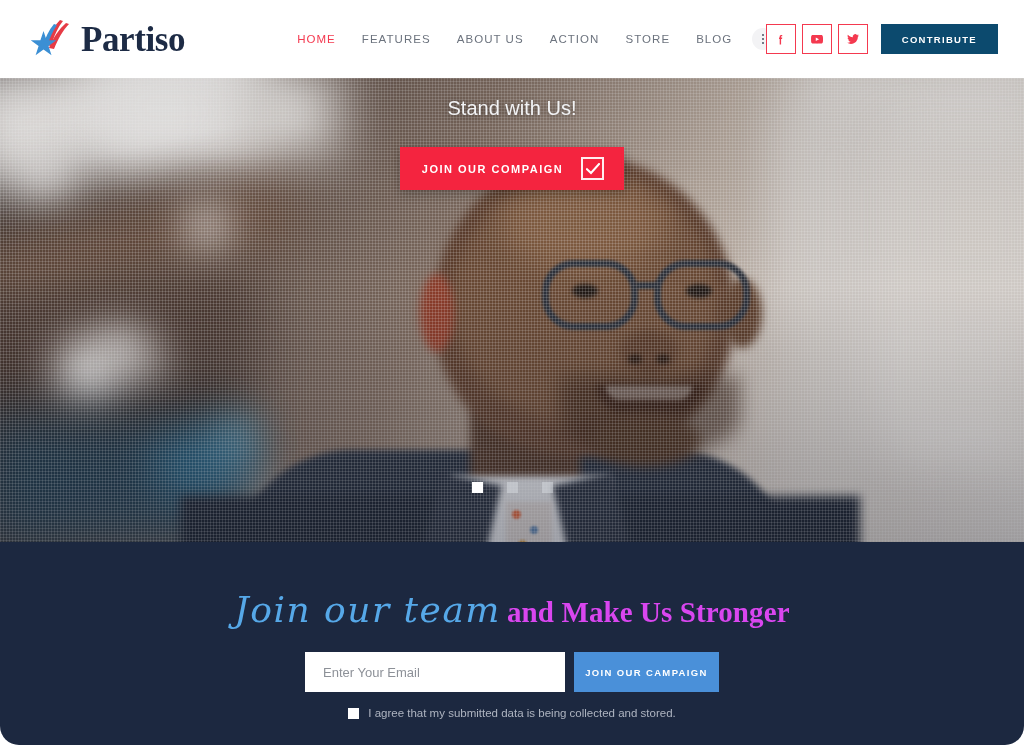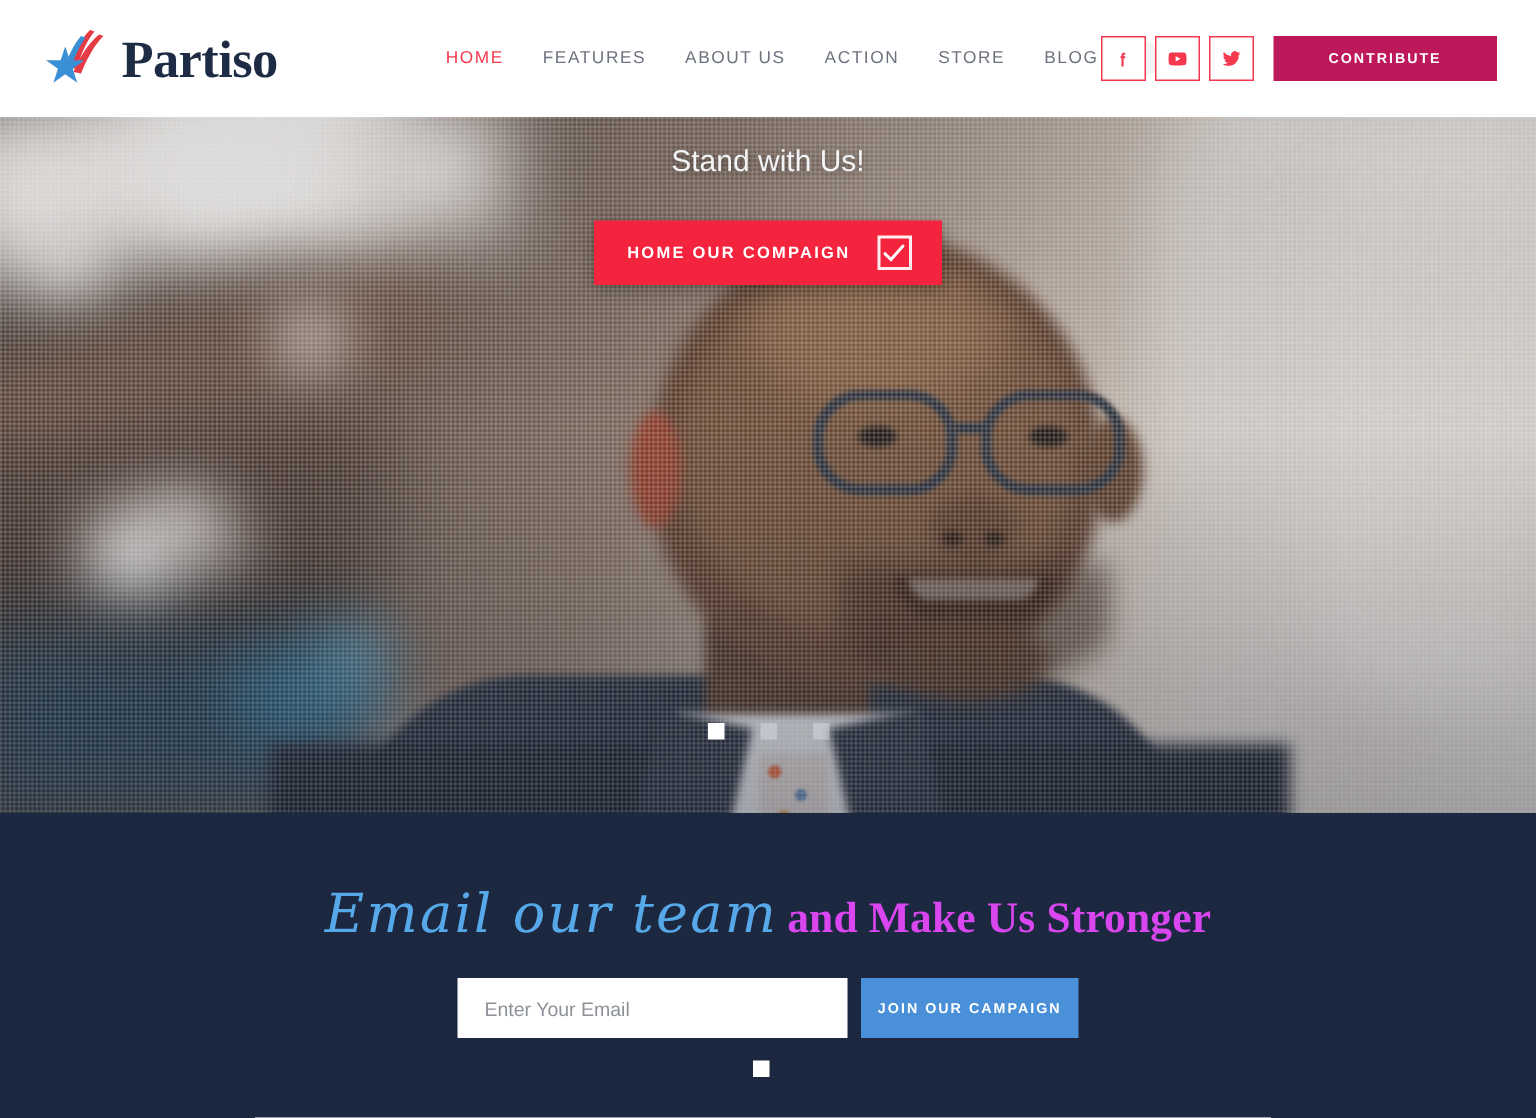--- a/index.html
+++ b/index.html
@@ -3,21 +3,21 @@
 <meta charset="utf-8">
 <style>
   * { box-sizing: border-box; margin: 0; padding: 0; }
   html, body {
     width: 1024px;
     height: 745px;
     overflow: hidden;
     font-family: "Liberation Sans", sans-serif;
     background: #ffffff;
   }
-  .page { position: relative; width: 1024px; height: 745px; overflow: hidden; }
+  .page { position: relative; width: 1024px; height: 745px; overflow: hidden; border-radius: 19px; }
 
   
   .header {
     position: absolute; top: 0; left: 0;
     width: 1024px; height: 78px;
     background: #ffffff;
     display: flex; align-items: center;
     z-index: 40;
   }
   .brand { display: flex; align-items: center; margin-left: 28px; }
@@ -62,26 +62,26 @@
     width: 30px; height: 30px;
     border: 1.5px solid #f4394f;
     display: flex; align-items: center; justify-content: center;
     margin-right: 6px;
     cursor: pointer;
     background: #fff;
   }
   .social svg { display: block; }
   .contribute {
     height: 30px;
-    background: #be185d;
+    background: #0c4a6e;
     color: #ffffff;
     font-size: 9.5px; font-weight: 700;
     letter-spacing: 1.3px;
     border: none;
-    padding: 0 37px;
+    padding: 0 21px;
     margin-left: 7px;
     cursor: pointer;
     font-family: "Liberation Sans", sans-serif;
   }
 
   
   .hero {
     position: absolute; top: 78px; left: 0;
     width: 1024px; height: 464px;
     overflow: hidden;
@@ -350,44 +350,45 @@
 
       <div class="bk2" style="right:-30px;top:60px;width:160px;height:300px;background:#cfc8c2;opacity:.55;"></div>
     </div>
 
     <div class="hero-dots"></div>
     <div class="hero-shade"></div>
 
     <div class="hero-content">
       <div class="hero-sub">Stand with Us!</div>
       <button class="hero-cta">
-        <span class="hero-cta-label">HOME OUR COMPAIGN</span>
+        <span class="hero-cta-label">JOIN OUR COMPAIGN</span>
         <span class="hero-cta-icon">
           <svg width="14" height="12" viewBox="0 0 14 12">
               <path d="M1 6.2 L5 10 L13 1" stroke="#ffffff" stroke-width="2" fill="none" stroke-linecap="square"></path>
             </svg>
         </span>
       </button>
     </div>
 
     <div class="carousel">
       <span class="dot active"></span>
       <span class="dot"></span>
       <span class="dot"></span>
     </div>
   </div>
 
   <div class="news">
     <div class="news-title">
-      <span class="news-script">Email our team</span><span class="news-bold">and Make Us Stronger</span>
+      <span class="news-script">Join our team</span><span class="news-bold">and Make Us Stronger</span>
     </div>
 
     <div class="news-form">
       <input class="news-input" type="text" placeholder="Enter Your Email" style="">
       <button class="news-submit">JOIN OUR CAMPAIGN</button>
     </div>
 
     <div class="news-consent">
       <span class="news-check"></span>
+      <span class="news-consent-label">I agree that my submitted data is being collected and stored.</span>
     </div>
   </div>
 
 </div>
 
 </body></html>

